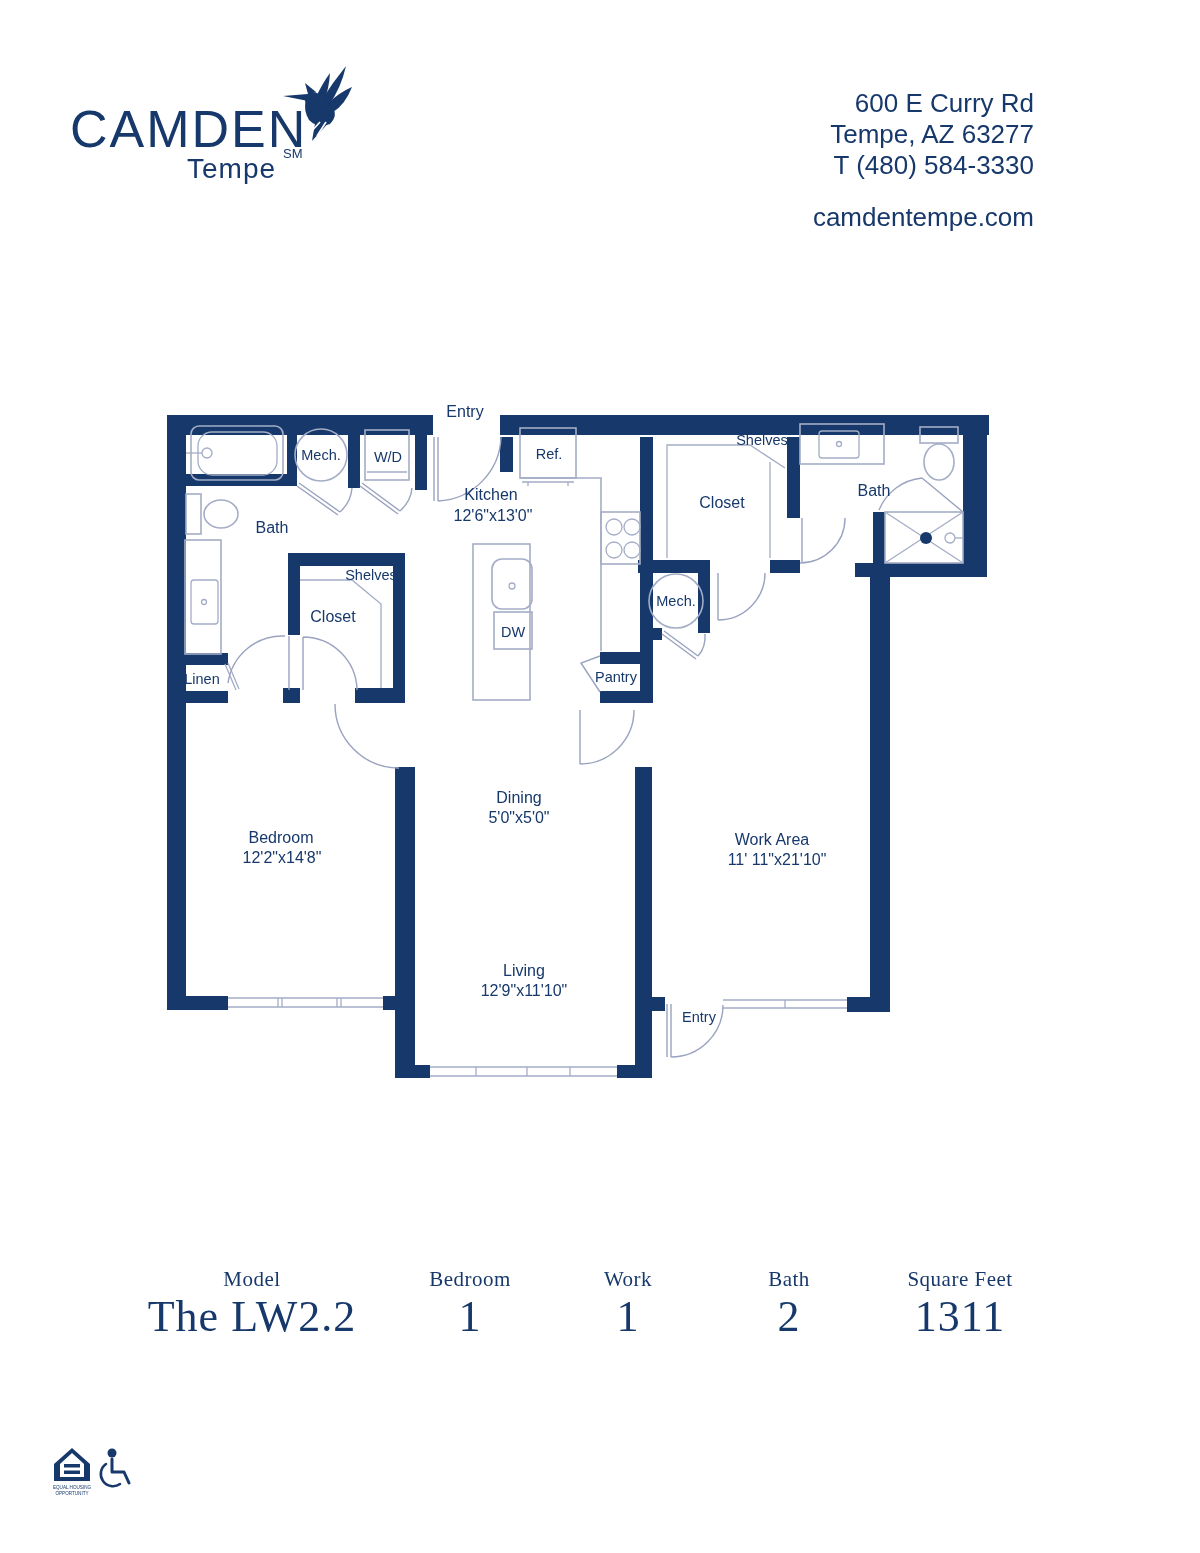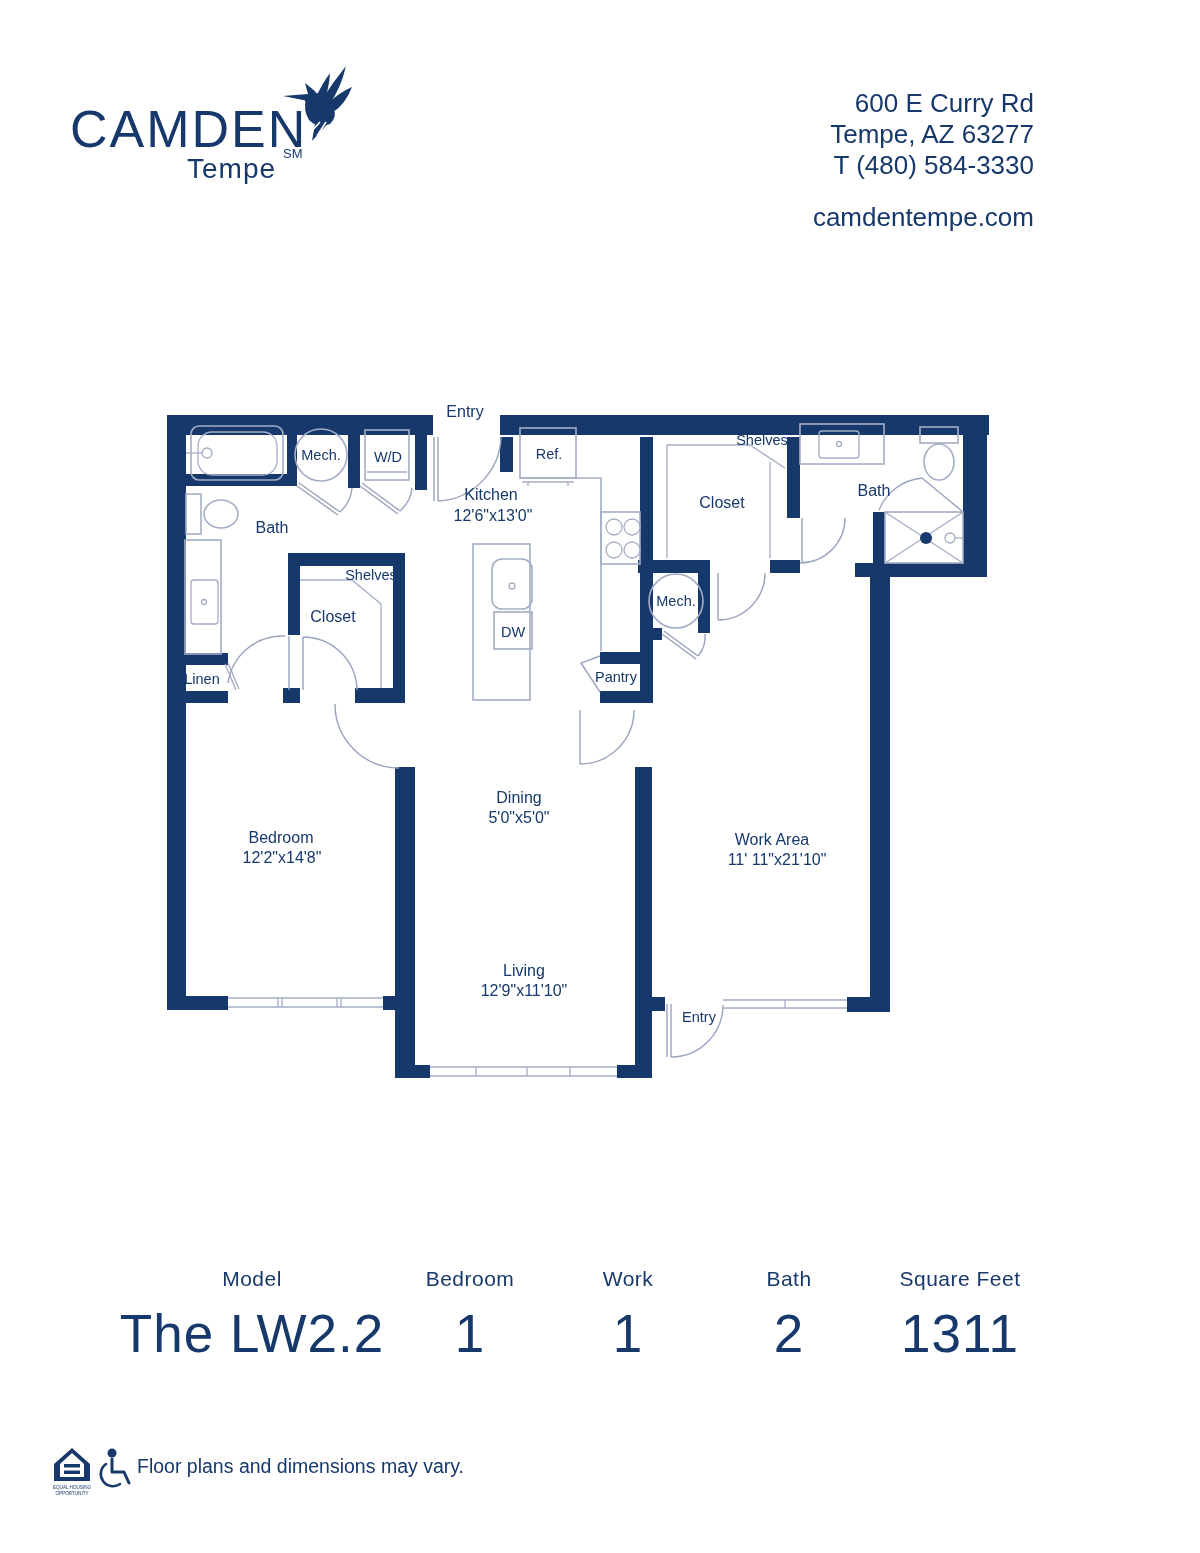--- a/index.html
+++ b/index.html
@@ -6,23 +6,23 @@
   .page{position:relative;width:1121px;height:1553px;background:#ffffff;overflow:hidden;
         font-family:"Liberation Sans",sans-serif;color:#17386b;}
   .abs{position:absolute;}
   
   .brand-word{left:70px;top:103px;font-size:52px;letter-spacing:2px;font-weight:400;line-height:1;}
   .brand-sm{left:283px;top:146px;font-size:13px;letter-spacing:0;}
   .brand-city{left:187px;top:155px;font-size:28px;font-weight:500;letter-spacing:1px;line-height:1;}
   .addr{right:87px;top:88px;text-align:right;font-size:26px;line-height:31px;font-weight:400;}
   .addr .site{margin-top:21px;}
   
-  .sum-col{transform:translateX(-50%);text-align:center;}
+  .sum-col{transform:translateX(-50%);text-align:center;font-family:Liberation Serif, serif;}
   .sum-label{font-size:21px;letter-spacing:.5px;}
-  .sum-value{font-size:53px;letter-spacing:1px;margin-top:16px;line-height:1;}
+  .sum-value{font-size:44px;letter-spacing:1px;margin-top:3px;line-height:1;}
   
   .disclaimer{left:137px;top:1455px;font-size:19.5px;}
   svg text{font-family:"Liberation Sans",sans-serif;fill:#17386b;}
   .lbl{font-size:16px;}
   .lbl-s{font-size:14.5px;}
   .fix{stroke:#a4adc6;stroke-width:1.6;fill:none;}
   .fix2{stroke:#a4adc6;stroke-width:1.3;fill:none;}
   .arc{stroke:#9aa3bf;stroke-width:1.4;fill:none;}
   .wall{fill:#17386b;}
 </style>
@@ -292,15 +292,14 @@
     <div class="abs sum-col" style="left:789px;top:1267px;">
       <div class="sum-label">Bath</div>
       <div class="sum-value">2</div>
     </div>
     <div class="abs sum-col" style="left:960px;top:1267px;">
       <div class="sum-label">Square Feet</div>
       <div class="sum-value">1311</div>
     </div>
   </div>
 
-  <div class="abs disclaimer">Floor plans and dimensions may vary.</div>
 
 </div>
 
 </body></html>

